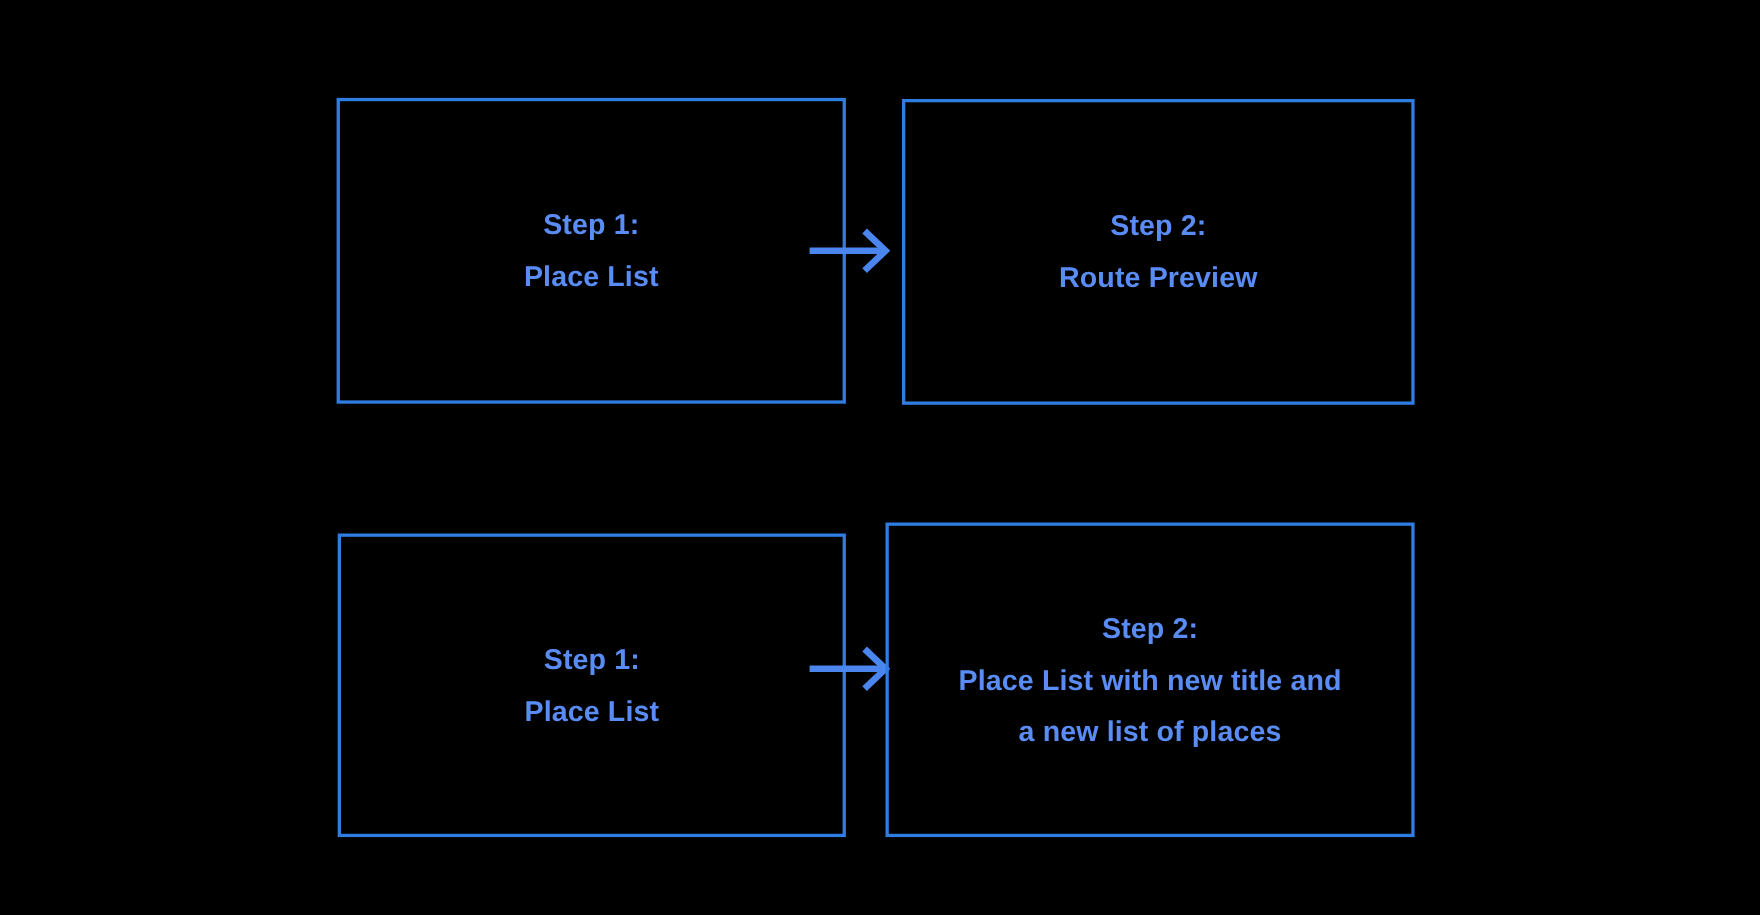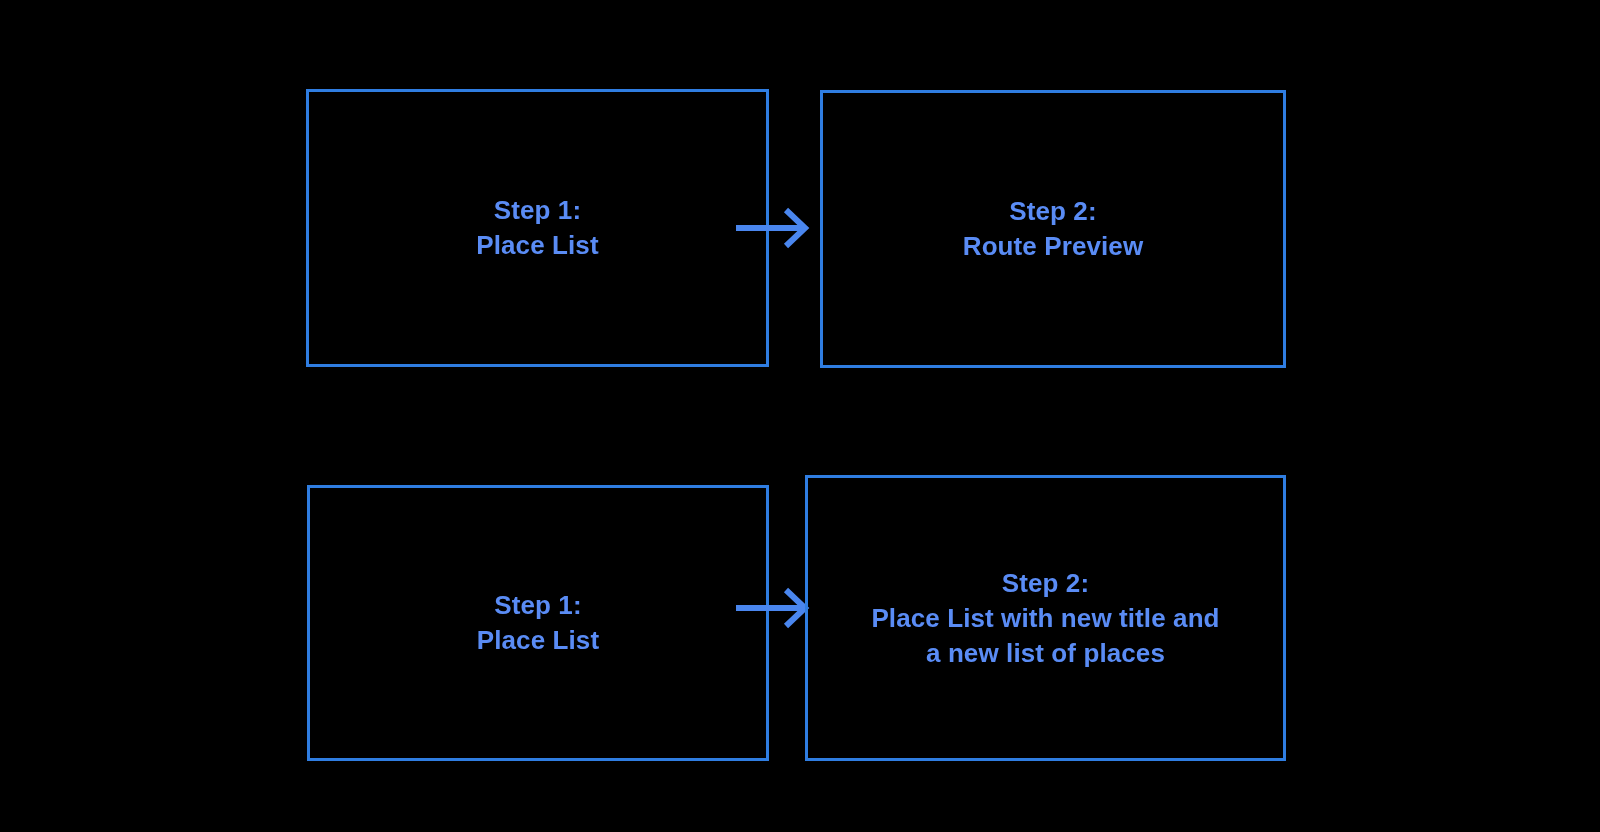--- a/index.html
+++ b/index.html
@@ -29,21 +29,21 @@
     display: flex;
     align-items: center;
     justify-content: center;
     text-align: center;
   }
   .step-label {
     color: #5a8cf5;
     font-family: "Liberation Sans", sans-serif;
     font-weight: bold;
     font-size: 26px;
-    line-height: 35px;
+    line-height: 47px;
     letter-spacing: 0.1px;
     white-space: pre-line;
     text-align: center;
     padding: 0 10px;
   }
 
   
   #box-r1c1 { left: 306px; top: 89px;  width: 463px; height: 278px; }
   #box-r1c2 { left: 820px; top: 90px;  width: 466px; height: 278px; }
   

